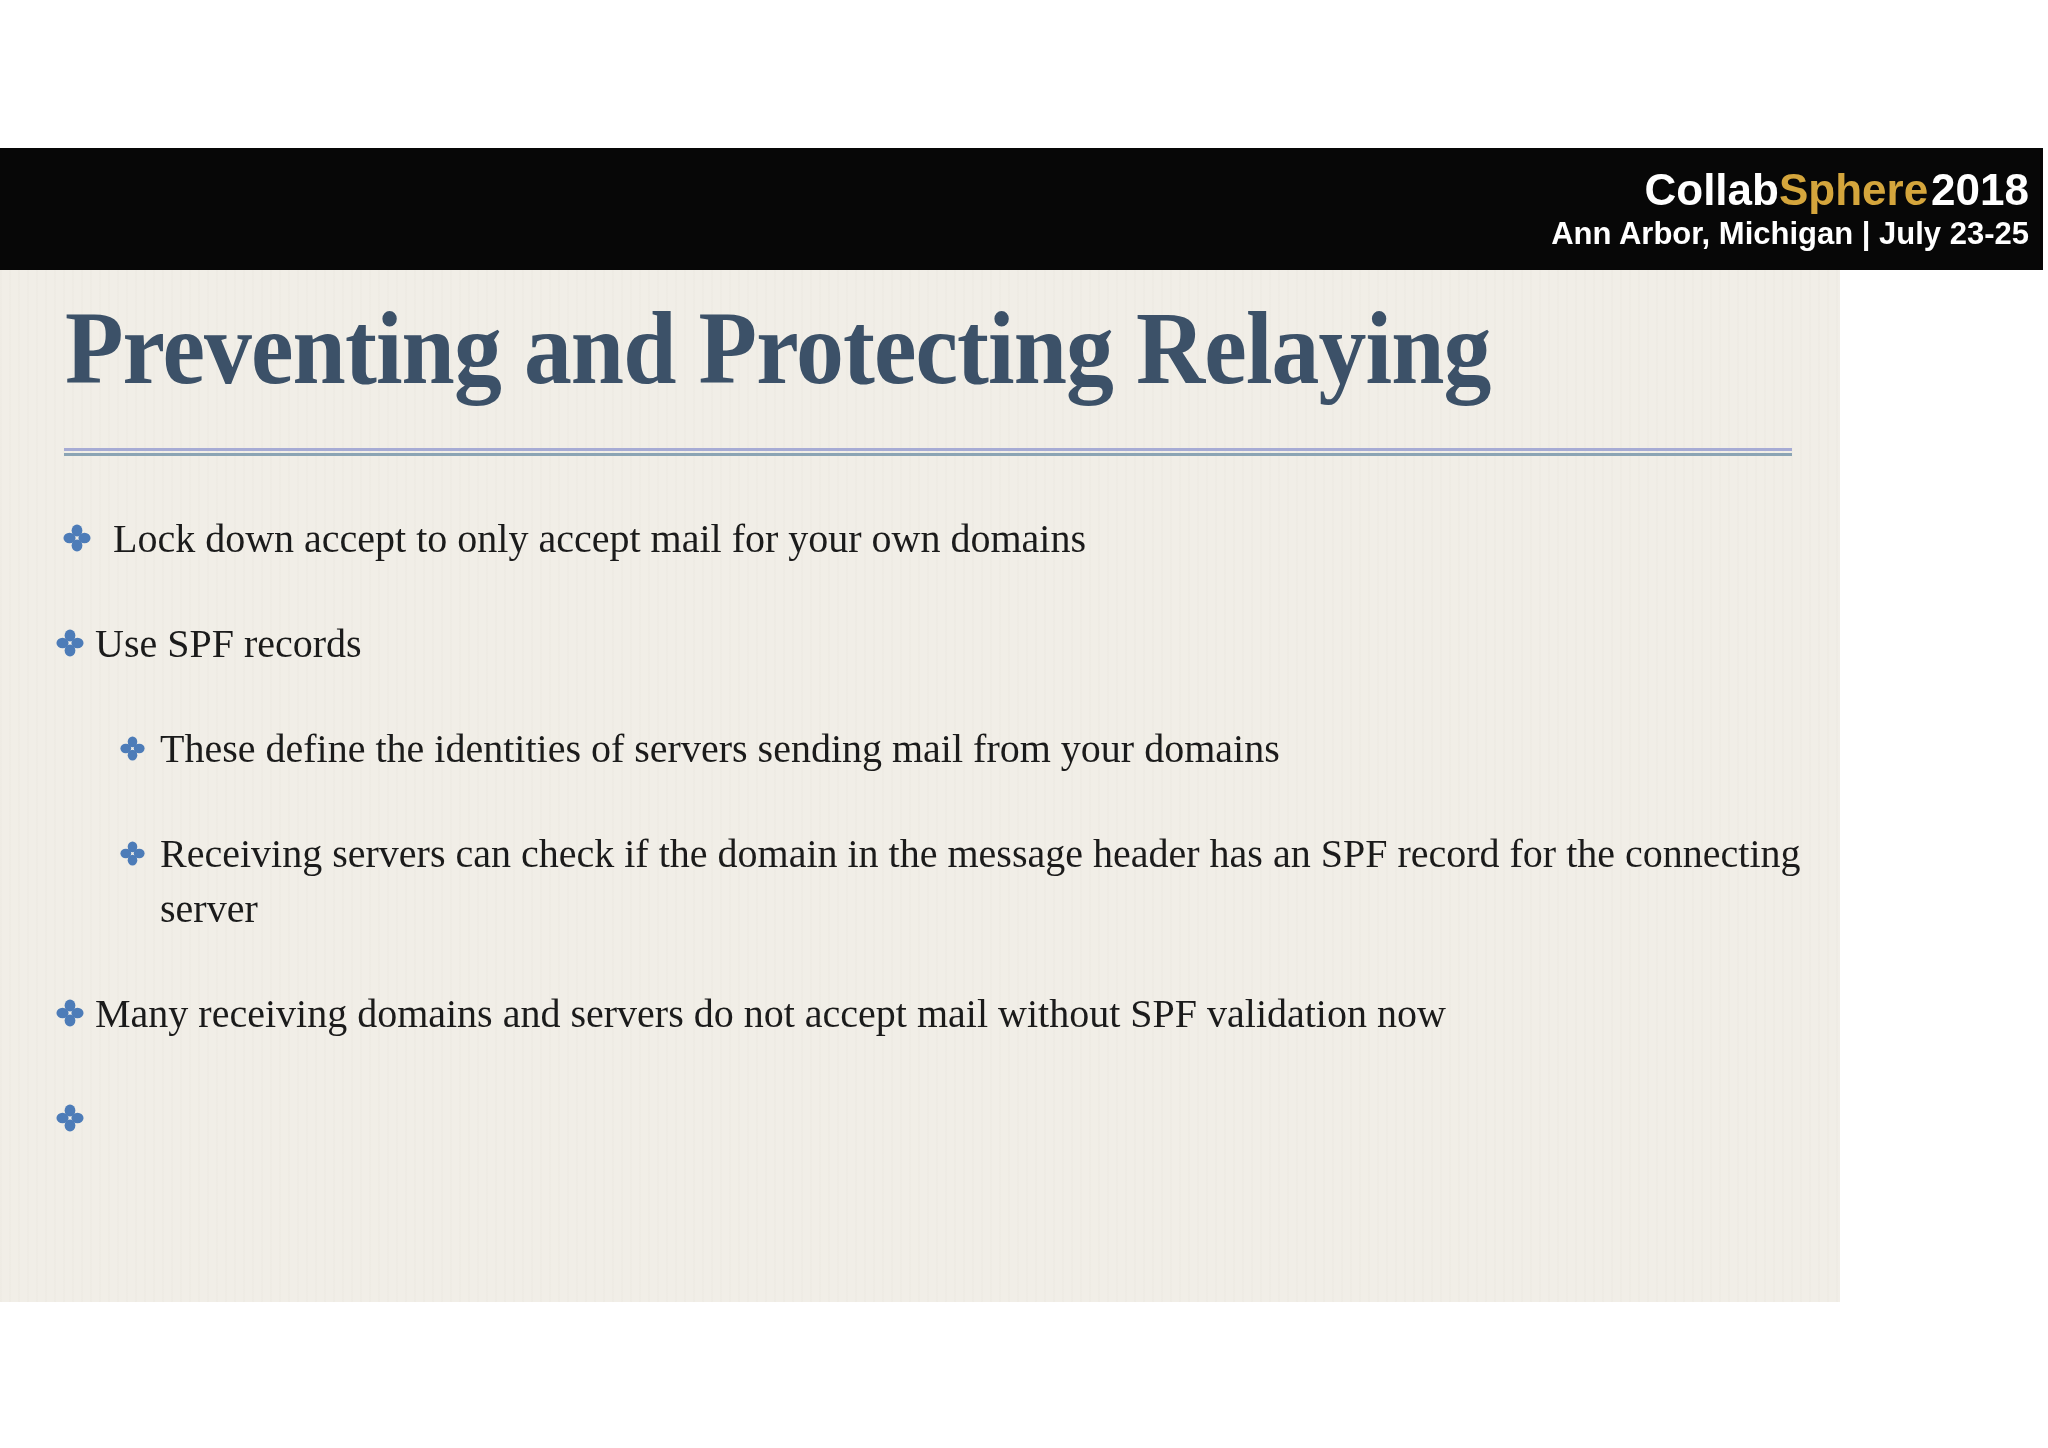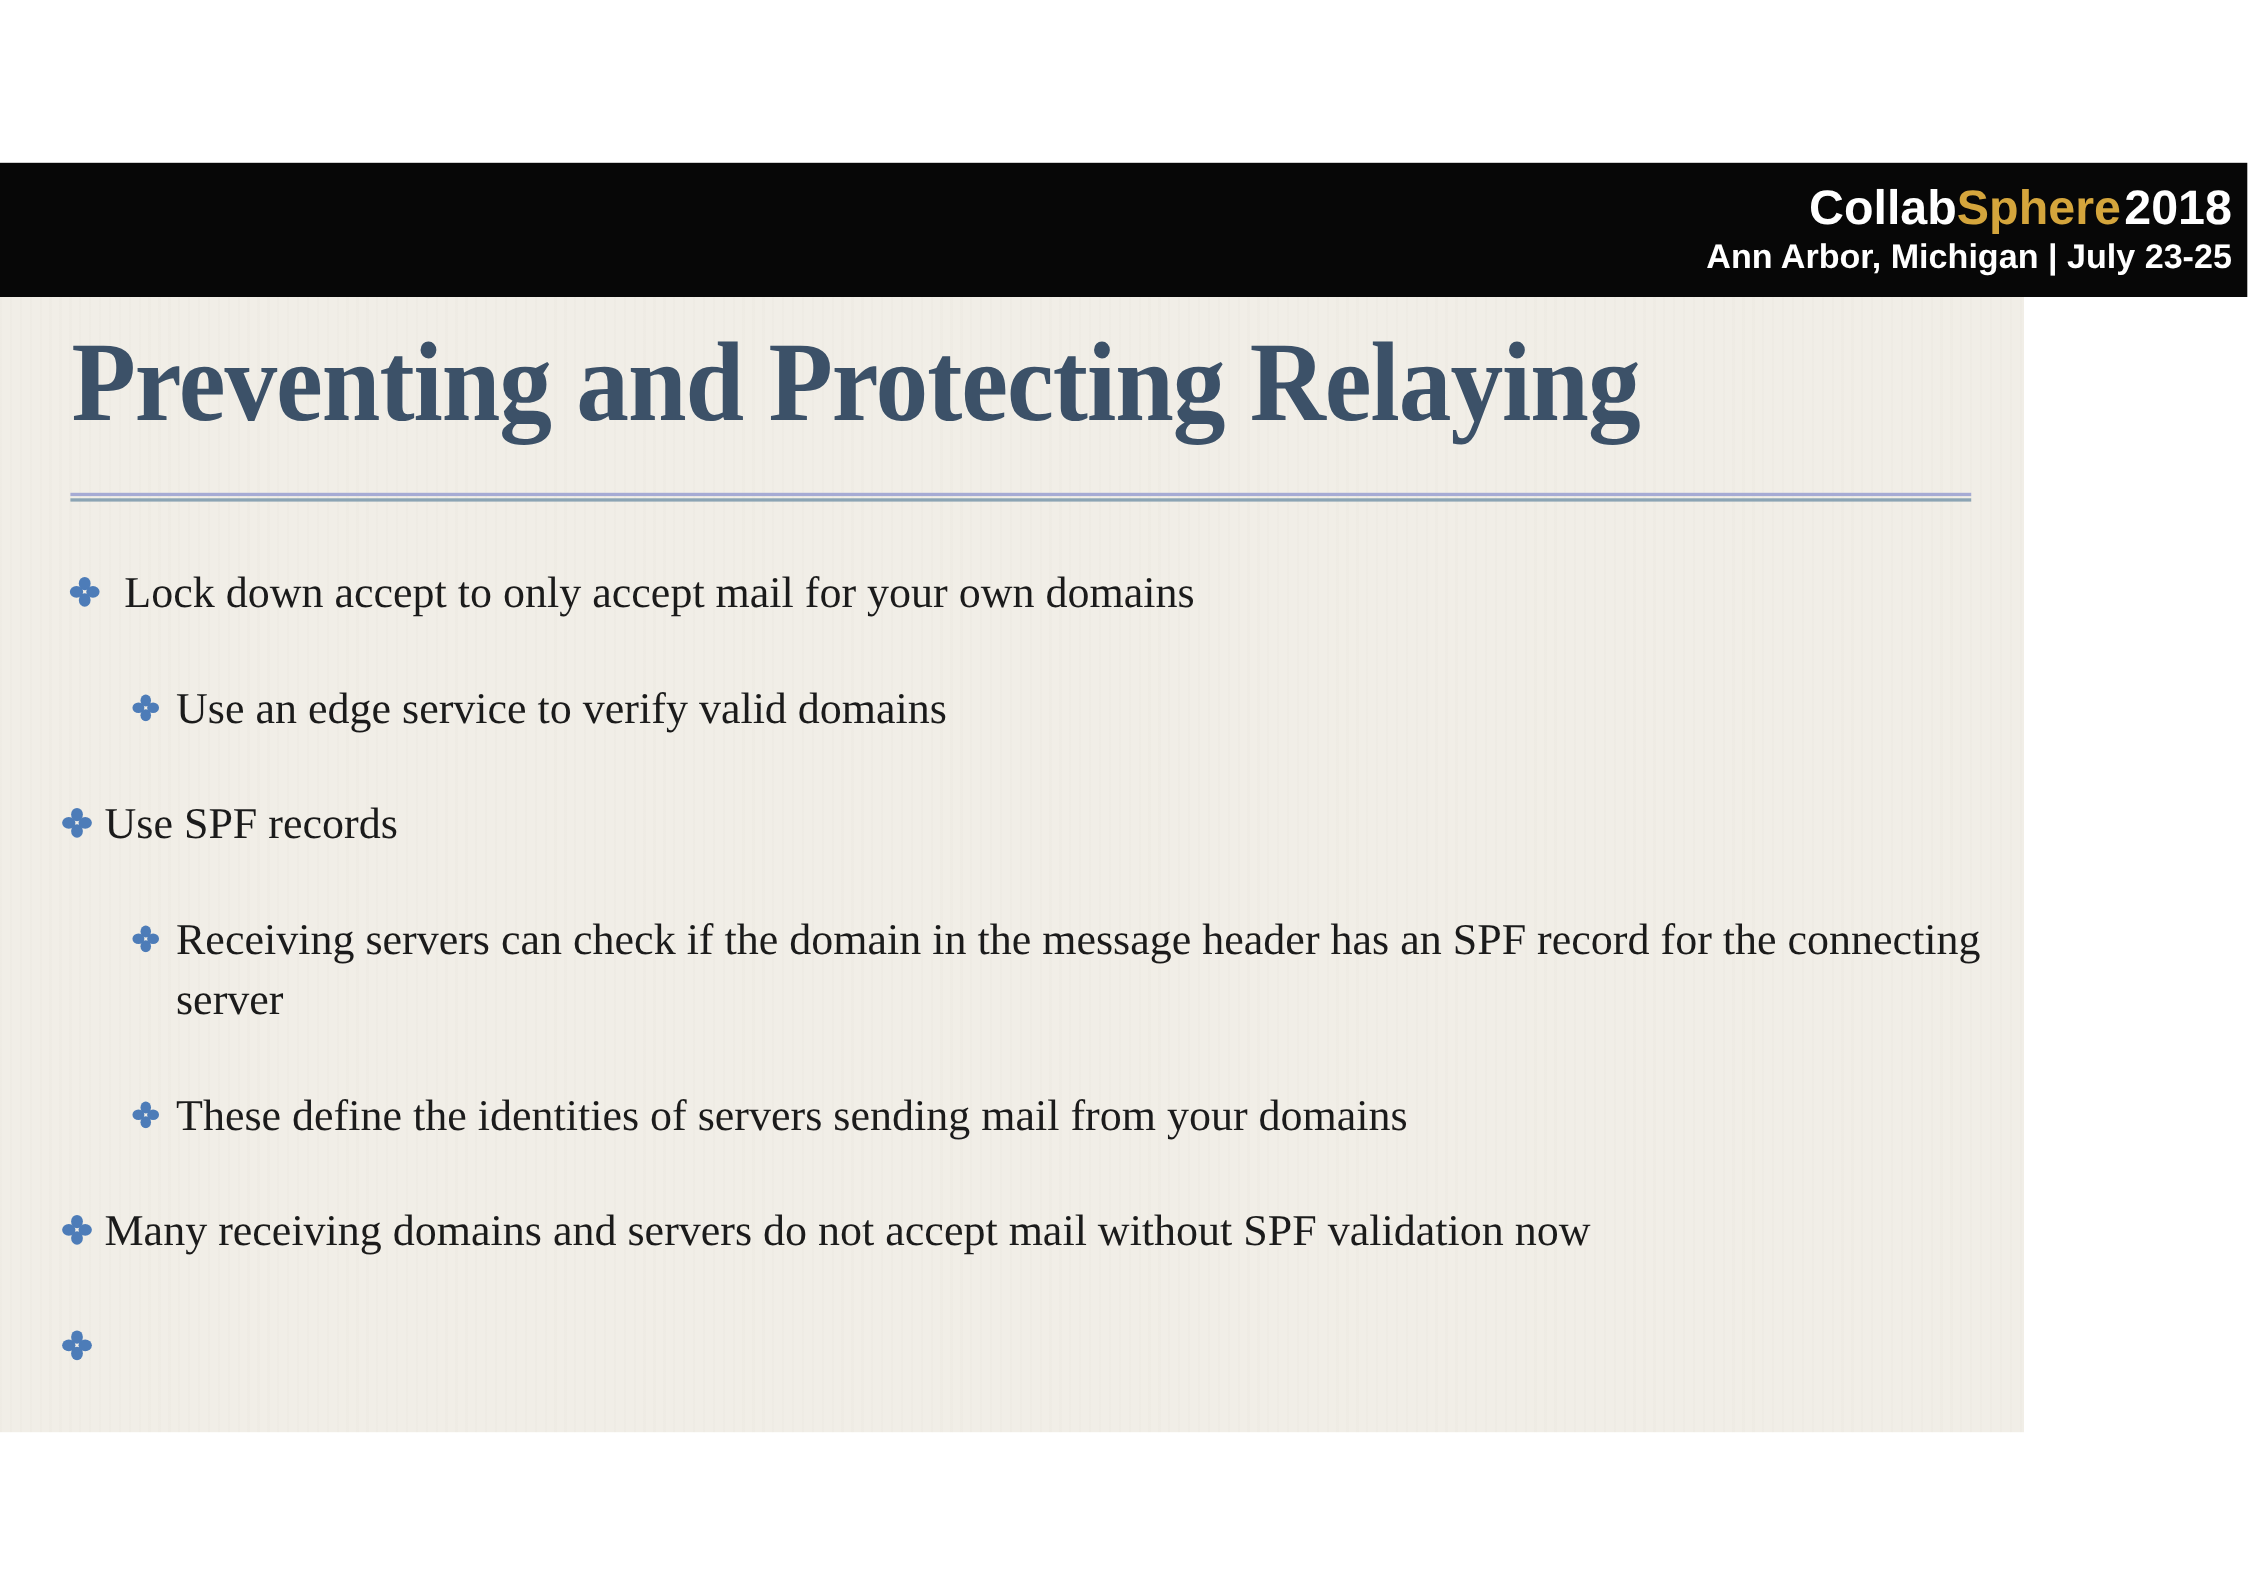--- a/index.html
+++ b/index.html
@@ -98,33 +98,20 @@
             <g fill="#4d7cb8">
               <ellipse cx="12" cy="5.6" rx="4.6" ry="5.2"></ellipse>
               <ellipse cx="12" cy="18.4" rx="4.6" ry="5.2"></ellipse>
               <ellipse cx="5.6" cy="12" rx="5.2" ry="4.6"></ellipse>
               <ellipse cx="18.4" cy="12" rx="5.2" ry="4.6"></ellipse>
             </g>
           </svg>
       </span>
       <span>Lock down accept to only accept mail for your own domains</span>
     </li>
-    <li class="level2">
-      <span class="clover">
-        <svg viewBox="0 0 24 24">
-            <g fill="#4d7cb8">
-              <ellipse cx="12" cy="5.6" rx="4.6" ry="5.2"></ellipse>
-              <ellipse cx="12" cy="18.4" rx="4.6" ry="5.2"></ellipse>
-              <ellipse cx="5.6" cy="12" rx="5.2" ry="4.6"></ellipse>
-              <ellipse cx="18.4" cy="12" rx="5.2" ry="4.6"></ellipse>
-            </g>
-          </svg>
-      </span>
-      <span>Use an edge service to verify valid domains</span>
-    </li>
     <li class="level1">
       <span class="clover">
         <svg viewBox="0 0 24 24">
             <g fill="#4d7cb8">
               <ellipse cx="12" cy="5.6" rx="4.6" ry="5.2"></ellipse>
               <ellipse cx="12" cy="18.4" rx="4.6" ry="5.2"></ellipse>
               <ellipse cx="5.6" cy="12" rx="5.2" ry="4.6"></ellipse>
               <ellipse cx="18.4" cy="12" rx="5.2" ry="4.6"></ellipse>
             </g>
           </svg>
@@ -135,34 +122,34 @@
       <span class="clover">
         <svg viewBox="0 0 24 24">
             <g fill="#4d7cb8">
               <ellipse cx="12" cy="5.6" rx="4.6" ry="5.2"></ellipse>
               <ellipse cx="12" cy="18.4" rx="4.6" ry="5.2"></ellipse>
               <ellipse cx="5.6" cy="12" rx="5.2" ry="4.6"></ellipse>
               <ellipse cx="18.4" cy="12" rx="5.2" ry="4.6"></ellipse>
             </g>
           </svg>
       </span>
-      <span>Receiving servers can check if the domain in the message header has an SPF record for the connecting server</span>
+      <span>These define the identities of servers sending mail from your domains</span>
     </li>
     <li class="level2">
       <span class="clover">
         <svg viewBox="0 0 24 24">
             <g fill="#4d7cb8">
               <ellipse cx="12" cy="5.6" rx="4.6" ry="5.2"></ellipse>
               <ellipse cx="12" cy="18.4" rx="4.6" ry="5.2"></ellipse>
               <ellipse cx="5.6" cy="12" rx="5.2" ry="4.6"></ellipse>
               <ellipse cx="18.4" cy="12" rx="5.2" ry="4.6"></ellipse>
             </g>
           </svg>
       </span>
-      <span>These define the identities of servers sending mail from your domains</span>
+      <span>Receiving servers can check if the domain in the message header has an SPF record for the connecting server</span>
     </li>
     <li class="level1">
       <span class="clover">
         <svg viewBox="0 0 24 24">
             <g fill="#4d7cb8">
               <ellipse cx="12" cy="5.6" rx="4.6" ry="5.2"></ellipse>
               <ellipse cx="12" cy="18.4" rx="4.6" ry="5.2"></ellipse>
               <ellipse cx="5.6" cy="12" rx="5.2" ry="4.6"></ellipse>
               <ellipse cx="18.4" cy="12" rx="5.2" ry="4.6"></ellipse>
             </g>

